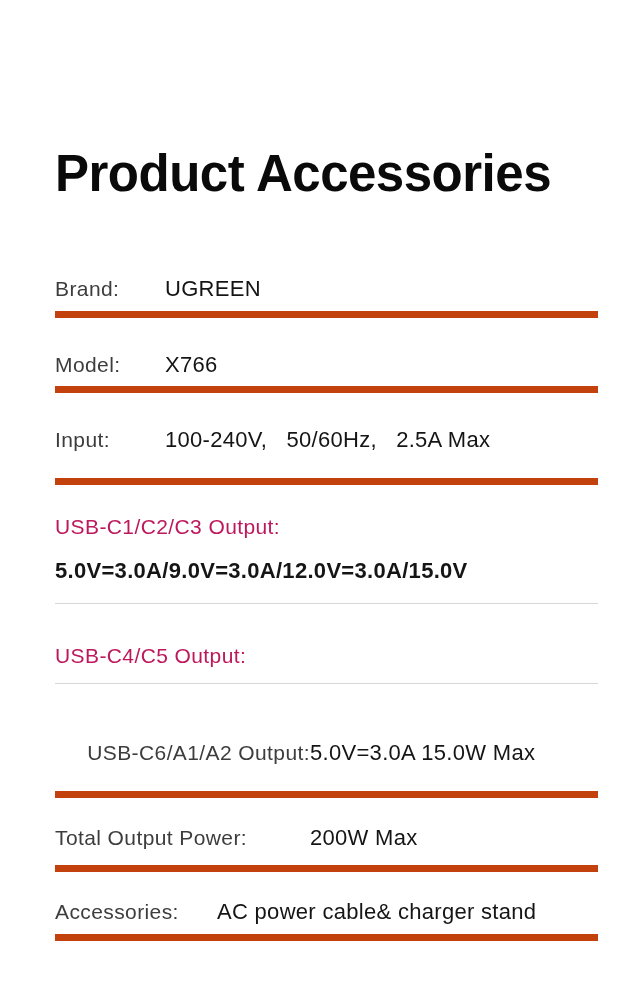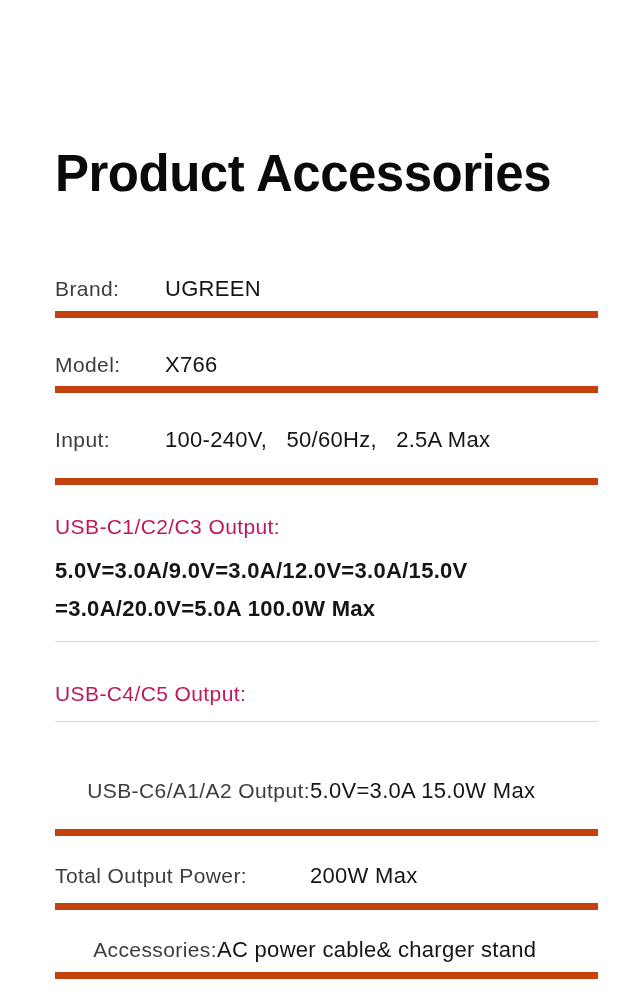--- a/index.html
+++ b/index.html
@@ -42,21 +42,21 @@
     font-size: 22px;
     line-height: 28px;
     font-weight: 400;
     letter-spacing: 0.3px;
     color: #151515;
     white-space: pre-wrap;
   }
   
   .lw-110 .label { width: 110px; }
   .lw-255 .label { width: 255px; }
-  .lw-162 .label { width: 162px; text-align: right; }
+  .lw-162 .label { width: 162px; }
 
   .row-brand { padding-top: 72px; padding-bottom: 8px; }
   .row-model { padding-top: 33px; padding-bottom: 7px; }
   .row-input { padding-top: 33px; padding-bottom: 24px; }
 
   .section {
     border-bottom: 1px solid #d8d8d8;
     display: block;
   }
   .section .label {
@@ -102,21 +102,20 @@
   </div>
 
   <div class="row row-input lw-110">
     <span class="label">Input:</span>
     <span class="value">100-240V,   50/60Hz,   2.5A Max</span>
   </div>
 
   <div class="section sec-c123">
     <div class="label">USB-C1/C2/C3 Output:</div>
     <div class="value-line value-line-1">5.0V=3.0A/9.0V=3.0A/12.0V=3.0A/15.0V</div>
-    <div class="value-line value-line-2">=3.0A/20.0V=5.0A 100.0W Max</div>
   </div>
 
   <div class="section sec-c45">
     <div class="label">USB-C4/C5 Output:</div>
   </div>
 
   <div class="row row-c6 lw-255">
     <span class="label">USB-C6/A1/A2 Output:</span>
     <span class="value">5.0V=3.0A 15.0W Max</span>
   </div>

